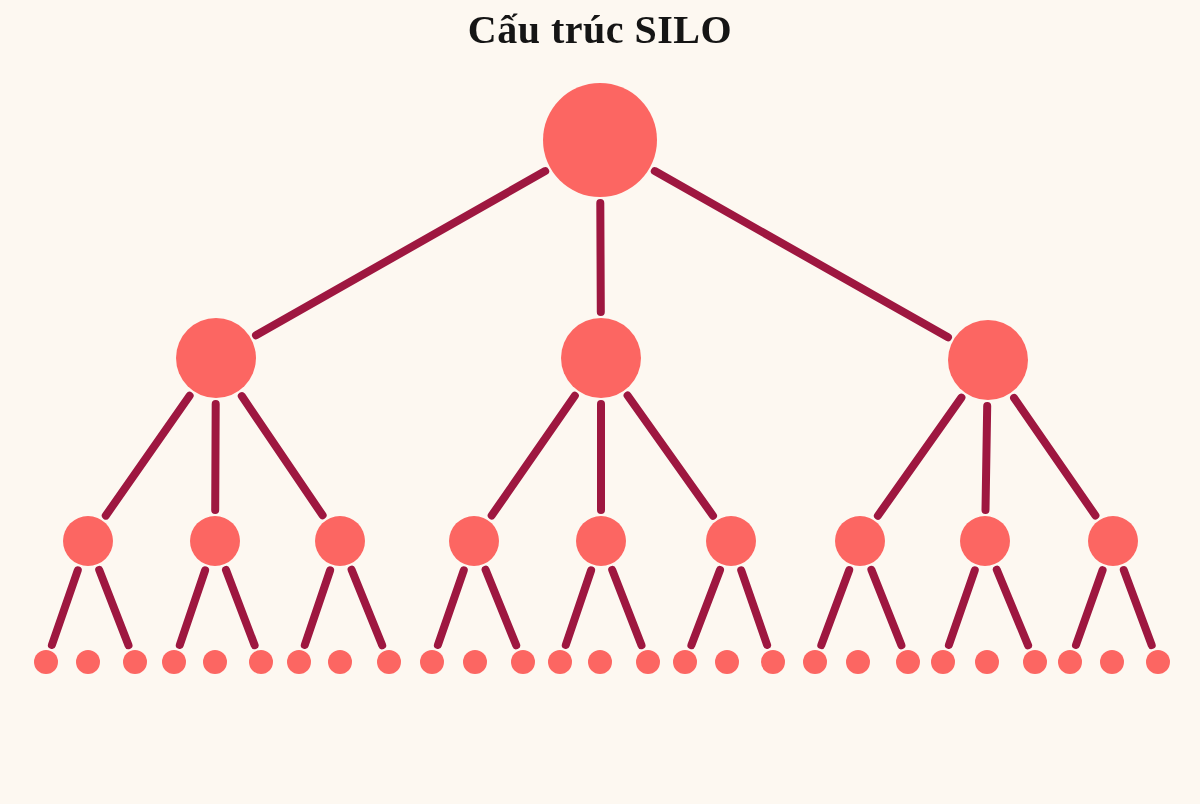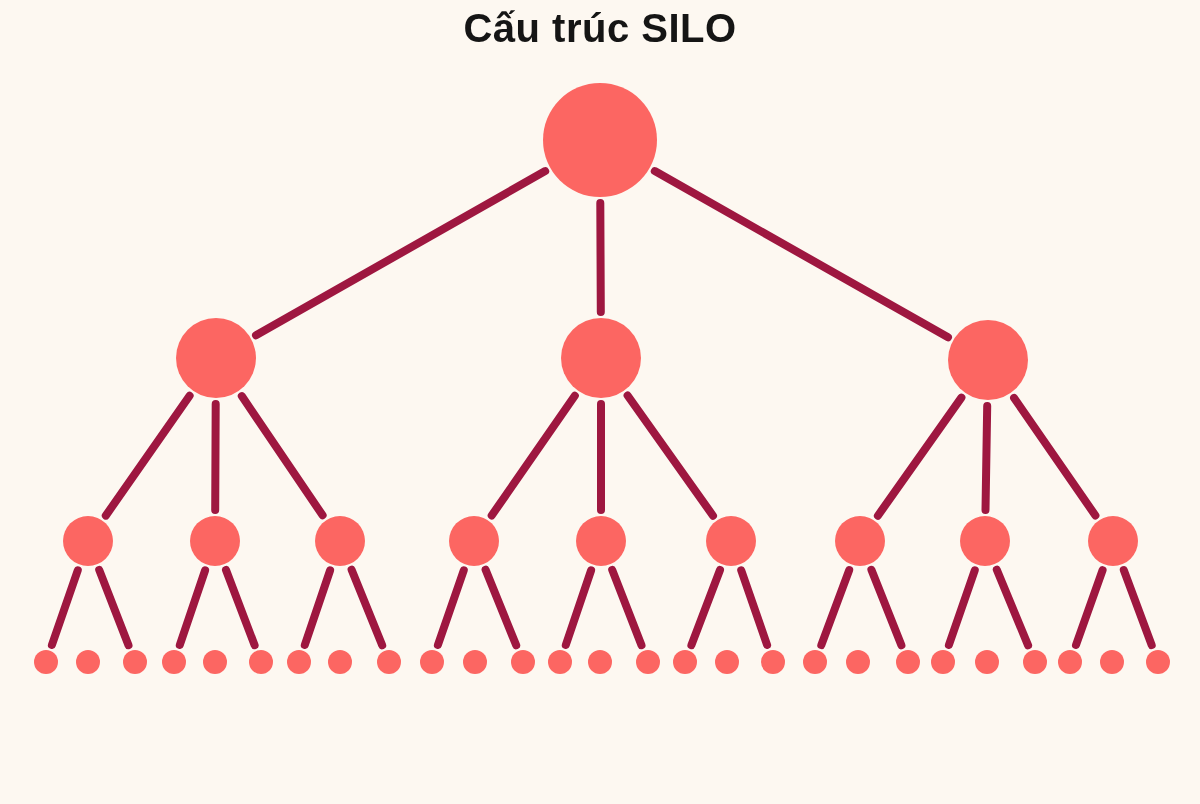--- a/index.html
+++ b/index.html
@@ -19,21 +19,21 @@
     text-align: center;
     font-weight: bold;
     font-size: 40px;
     letter-spacing: 0.5px;
   }
   svg.tree { position: absolute; top: 0; left: 0; }
 </style>
 </head>
 <body>
 
-<div class="stage" style="background: rgb(253, 248, 241);">
+<div class="stage" style="background: rgb(253, 248, 241); font-family: Liberation Serif, serif;">
   <h1 class="title" style="color: rgb(21, 21, 21);">Cấu trúc SILO</h1>
   <svg class="tree" id="tree-svg" width="1200" height="804" viewBox="0 0 1200 804">
       <line x1="545.2" y1="171.1" x2="256.0" y2="335.3" stroke="#9E1740" stroke-width="8" stroke-linecap="round"></line>
       <line x1="600.3" y1="203.0" x2="600.8" y2="312.0" stroke="#9E1740" stroke-width="8" stroke-linecap="round"></line>
       <line x1="654.8" y1="171.1" x2="948.0" y2="337.3" stroke="#9E1740" stroke-width="8" stroke-linecap="round"></line>
       <line x1="189.6" y1="395.7" x2="105.8" y2="515.6" stroke="#9E1740" stroke-width="8" stroke-linecap="round"></line>
       <line x1="215.7" y1="404.0" x2="215.2" y2="510.0" stroke="#9E1740" stroke-width="8" stroke-linecap="round"></line>
       <line x1="241.8" y1="396.1" x2="322.6" y2="515.3" stroke="#9E1740" stroke-width="8" stroke-linecap="round"></line>
       <line x1="574.8" y1="395.8" x2="491.7" y2="515.5" stroke="#9E1740" stroke-width="8" stroke-linecap="round"></line>
       <line x1="601.0" y1="404.0" x2="601.0" y2="510.0" stroke="#9E1740" stroke-width="8" stroke-linecap="round"></line>

